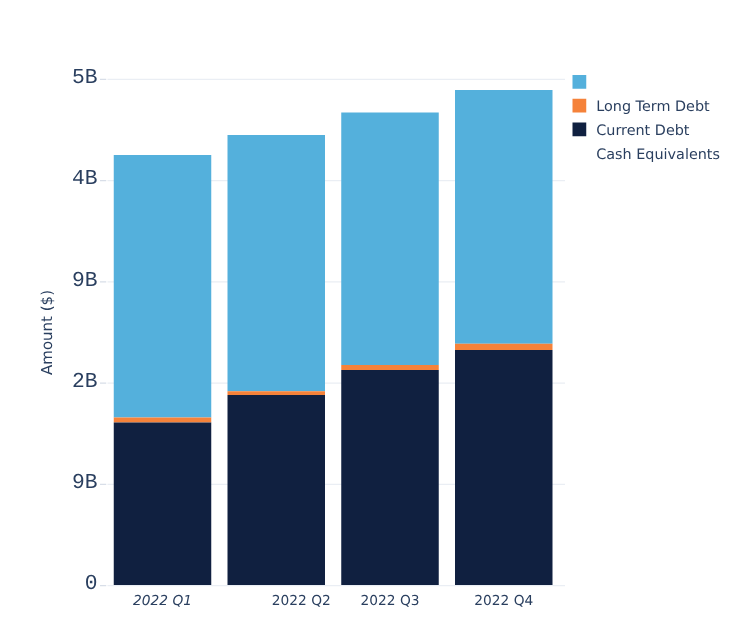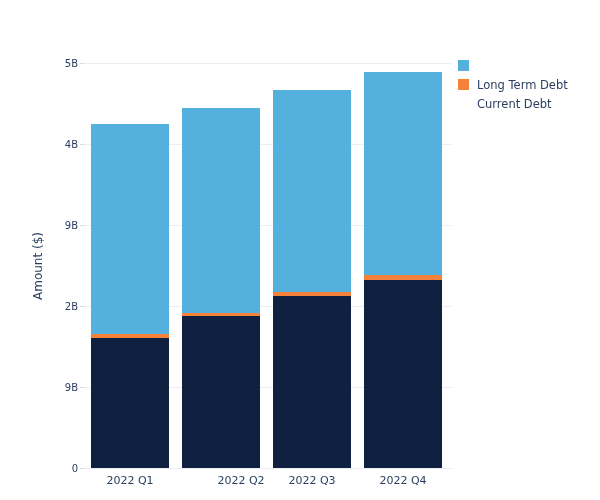--- a/index.html
+++ b/index.html
@@ -59,24 +59,25 @@
     width: 366px;
     height: 1px;
     background: #eaeef4;
   }
 
   
   .ytick-label {
     position: absolute;
     right: 0;
     transform: translateY(-50%);
-    font-size: 10px;
+    font-size: 17px;
     color: #2a3f5f;
     text-align: left;
     white-space: nowrap;
+    font-family: Liberation Mono, monospace;
   }
   .ytick-holder {
     position: absolute;
     left: 0;
     top: 0;
     width: 78px;
     height: 500px;
   }
   .ytick-mark {
     position: absolute;
@@ -209,29 +210,33 @@
 
     <div class="bar-group" style="left: 278px; width: 78px; height: 396.09px;">
       <div class="seg seg-long-term" style="top: 0px; height: 203.31px; background: rgb(84, 176, 220);"></div>
       <div class="seg seg-current" style="top: 203.31px; height: 4.86px; background: rgb(245, 130, 58);"></div>
       <div class="seg seg-cash" style="top: 208.17px; height: 187.92px; background: rgb(16, 32, 64);"></div>
     </div>
   </div>
 
   <div class="axis-baseline"></div>
 
-  <div class="xtick-label" style="left:130px;">2022 Q1</div>
+  <div class="xtick-label" style="left:130px;font-style:italic;">2022 Q1</div>
   <div class="xtick-label" style="left:221px;margin-left:20px;">2022 Q2</div>
   <div class="xtick-label" style="left:312px;">2022 Q3</div>
   <div class="xtick-label" style="left:403px;">2022 Q4</div>
 
   <div class="legend">
     <div class="legend-item">
       <span class="legend-swatch" style="background: rgb(84, 176, 220);"></span>
       <span class="legend-text">Long Term Debt</span>
     </div>
     <div class="legend-item">
       <span class="legend-swatch" style="background: rgb(245, 130, 58);"></span>
       <span class="legend-text">Current Debt</span>
     </div>
+    <div class="legend-item">
+      <span class="legend-swatch" style="background: rgb(16, 32, 64);"></span>
+      <span class="legend-text">Cash Equivalents</span>
+    </div>
   </div>
 
 </div>
 
 </body></html>

